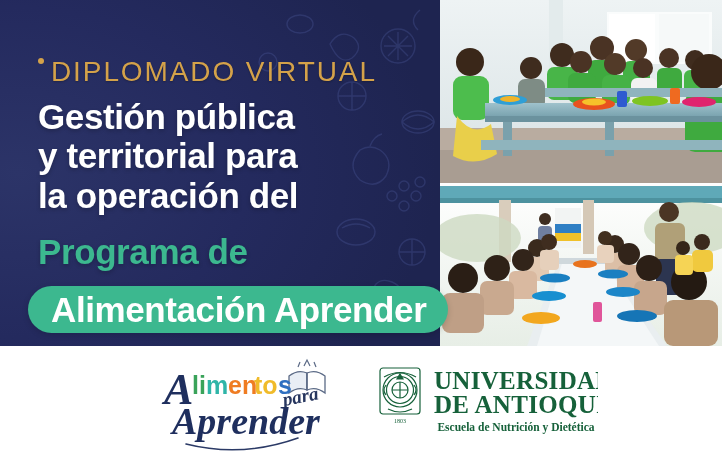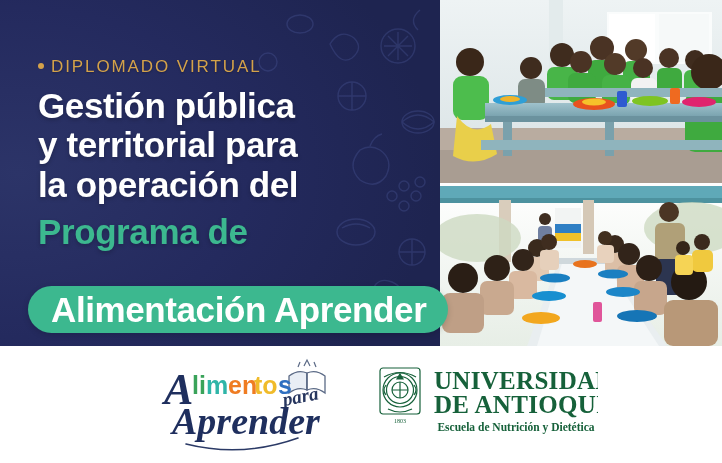--- a/index.html
+++ b/index.html
@@ -83,27 +83,27 @@
   .text-block {
     position: absolute;
     left: 38px;
     top: 58px;
     width: 400px;
     z-index: 6;
   }
 
   .eyebrow {
     color: #d4a24a;
-    font-size: 17px;
+    font-size: 28px;
     font-weight: 400;
     letter-spacing: 1.9px;
     line-height: 1;
     white-space: nowrap;
     display: flex;
-    align-items: center;
+    align-items: flex-start;
     gap: 7px;
     text-shadow: 0 1px 2px rgba(0,0,0,.25);
   }
   .eyebrow .dot {
     width: 6px; height: 6px;
     border-radius: 50%;
     background: #d4a24a;
     flex: none;
     margin-bottom: 1px;
   }
@@ -113,21 +113,21 @@
     color: #ffffff;
     font-size: 35px;
     font-weight: 700;
     line-height: 1.125;
     letter-spacing: -0.4px;
     text-shadow: 0 2px 4px rgba(0,0,0,.22);
   }
   .headline .ln { display: block; white-space: nowrap; }
 
   .sub-green {
-    margin-top: 9px;
+    margin-top: 18px;
     color: #3cb88f;
     font-size: 35px;
     font-weight: 700;
     line-height: 1.1;
     letter-spacing: -0.4px;
     white-space: nowrap;
     text-shadow: 0 2px 4px rgba(0,0,0,.22);
   }
 
   

